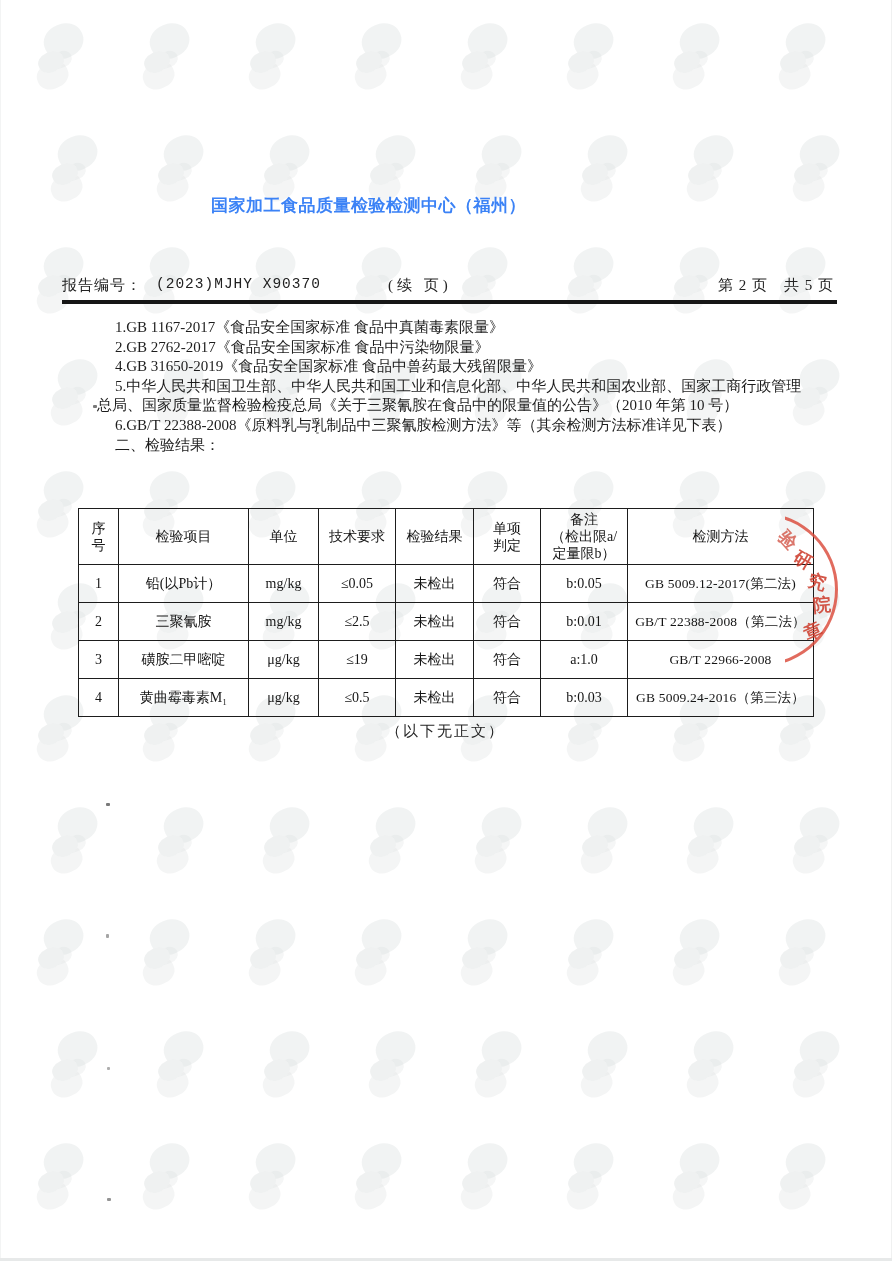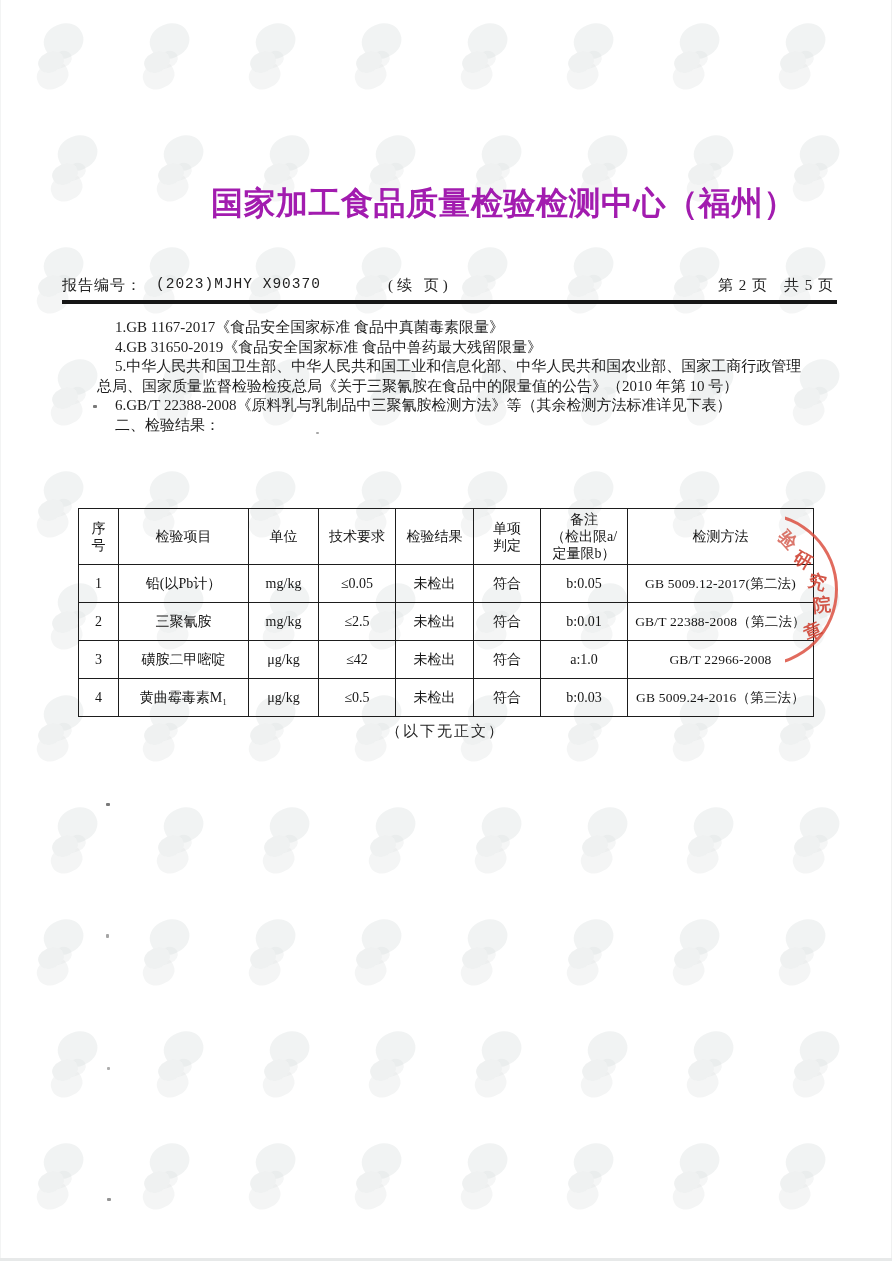--- a/index.html
+++ b/index.html
@@ -23,23 +23,23 @@
     transform:rotate(-24deg);
   }
 
   
   .t-institute {
     position:absolute; left:157px; top:130px;
     font-size:32px; font-weight:bold; letter-spacing:17px; white-space:nowrap;
     color:#111;
   }
   .t-center {
-    position:absolute; left:211px; top:182px;
-    font-size:32px; font-weight:bold; letter-spacing:0.5px; white-space:nowrap;
-    color:#a21caf;
+    position:absolute; left:211px; top:194px;
+    font-size:17px; font-weight:bold; letter-spacing:0.5px; white-space:nowrap;
+    color:#3b82f6;
   }
   .t-report {
     position:absolute; left:318px; top:216px;
     font-size:35px; font-weight:bold; letter-spacing:25px; white-space:nowrap;
     color:#111;
   }
 
   
   .meta { position:absolute; top:276px; left:0; width:892px; height:22px; font-size:15px; color:#222; }
   .meta .lbl   { position:absolute; left:62px;  top:0; letter-spacing:1px; }
@@ -207,20 +207,21 @@
     <span class="lbl">报告编号：</span>
     <span class="val">(2023)MJHY X90370</span>
     <span class="cont">(续 页)</span>
     <span class="pages">第 2 页　共 5 页</span>
   </div>
 
   <div class="rule"></div>
 
   <div class="basis">
     <p class="item">1.GB 1167-2017《食品安全国家标准 食品中真菌毒素限量》</p>
+    <p class="item">2.GB 2762-2017《食品安全国家标准 食品中污染物限量》</p>
     <p class="item">4.GB 31650-2019《食品安全国家标准 食品中兽药最大残留限量》</p>
     <p class="hang">5.中华人民共和国卫生部、中华人民共和国工业和信息化部、中华人民共和国农业部、国家工商行政管理总局、国家质量监督检验检疫总局《关于三聚氰胺在食品中的限量值的公告》（2010 年第 10 号）</p>
     <p class="item">6.GB/T 22388-2008《原料乳与乳制品中三聚氰胺检测方法》等（其余检测方法标准详见下表）</p>
     <p class="head">二、检验结果：</p>
   </div>
 
   <table class="results">
     <colgroup>
       <col style="width:40px">
         <col style="width:130px">
@@ -265,21 +266,21 @@
         <td>≤2.5</td>
         <td>未检出</td>
         <td>符合</td>
         <td>b:0.01</td>
         <td class="al method-col">GB/T 22388-2008（第二法）</td>
       </tr>
       <tr>
         <td>3</td>
         <td class="al item-col">磺胺二甲嘧啶</td>
         <td>μg/kg</td>
-        <td>≤42</td>
+        <td>≤19</td>
         <td>未检出</td>
         <td>符合</td>
         <td>a:1.0</td>
         <td class="al method-col">GB/T 22966-2008</td>
       </tr>
       <tr>
         <td>4</td>
         <td class="al item-col">黄曲霉毒素M₁</td>
         <td>μg/kg</td>
         <td>≤0.5</td>

